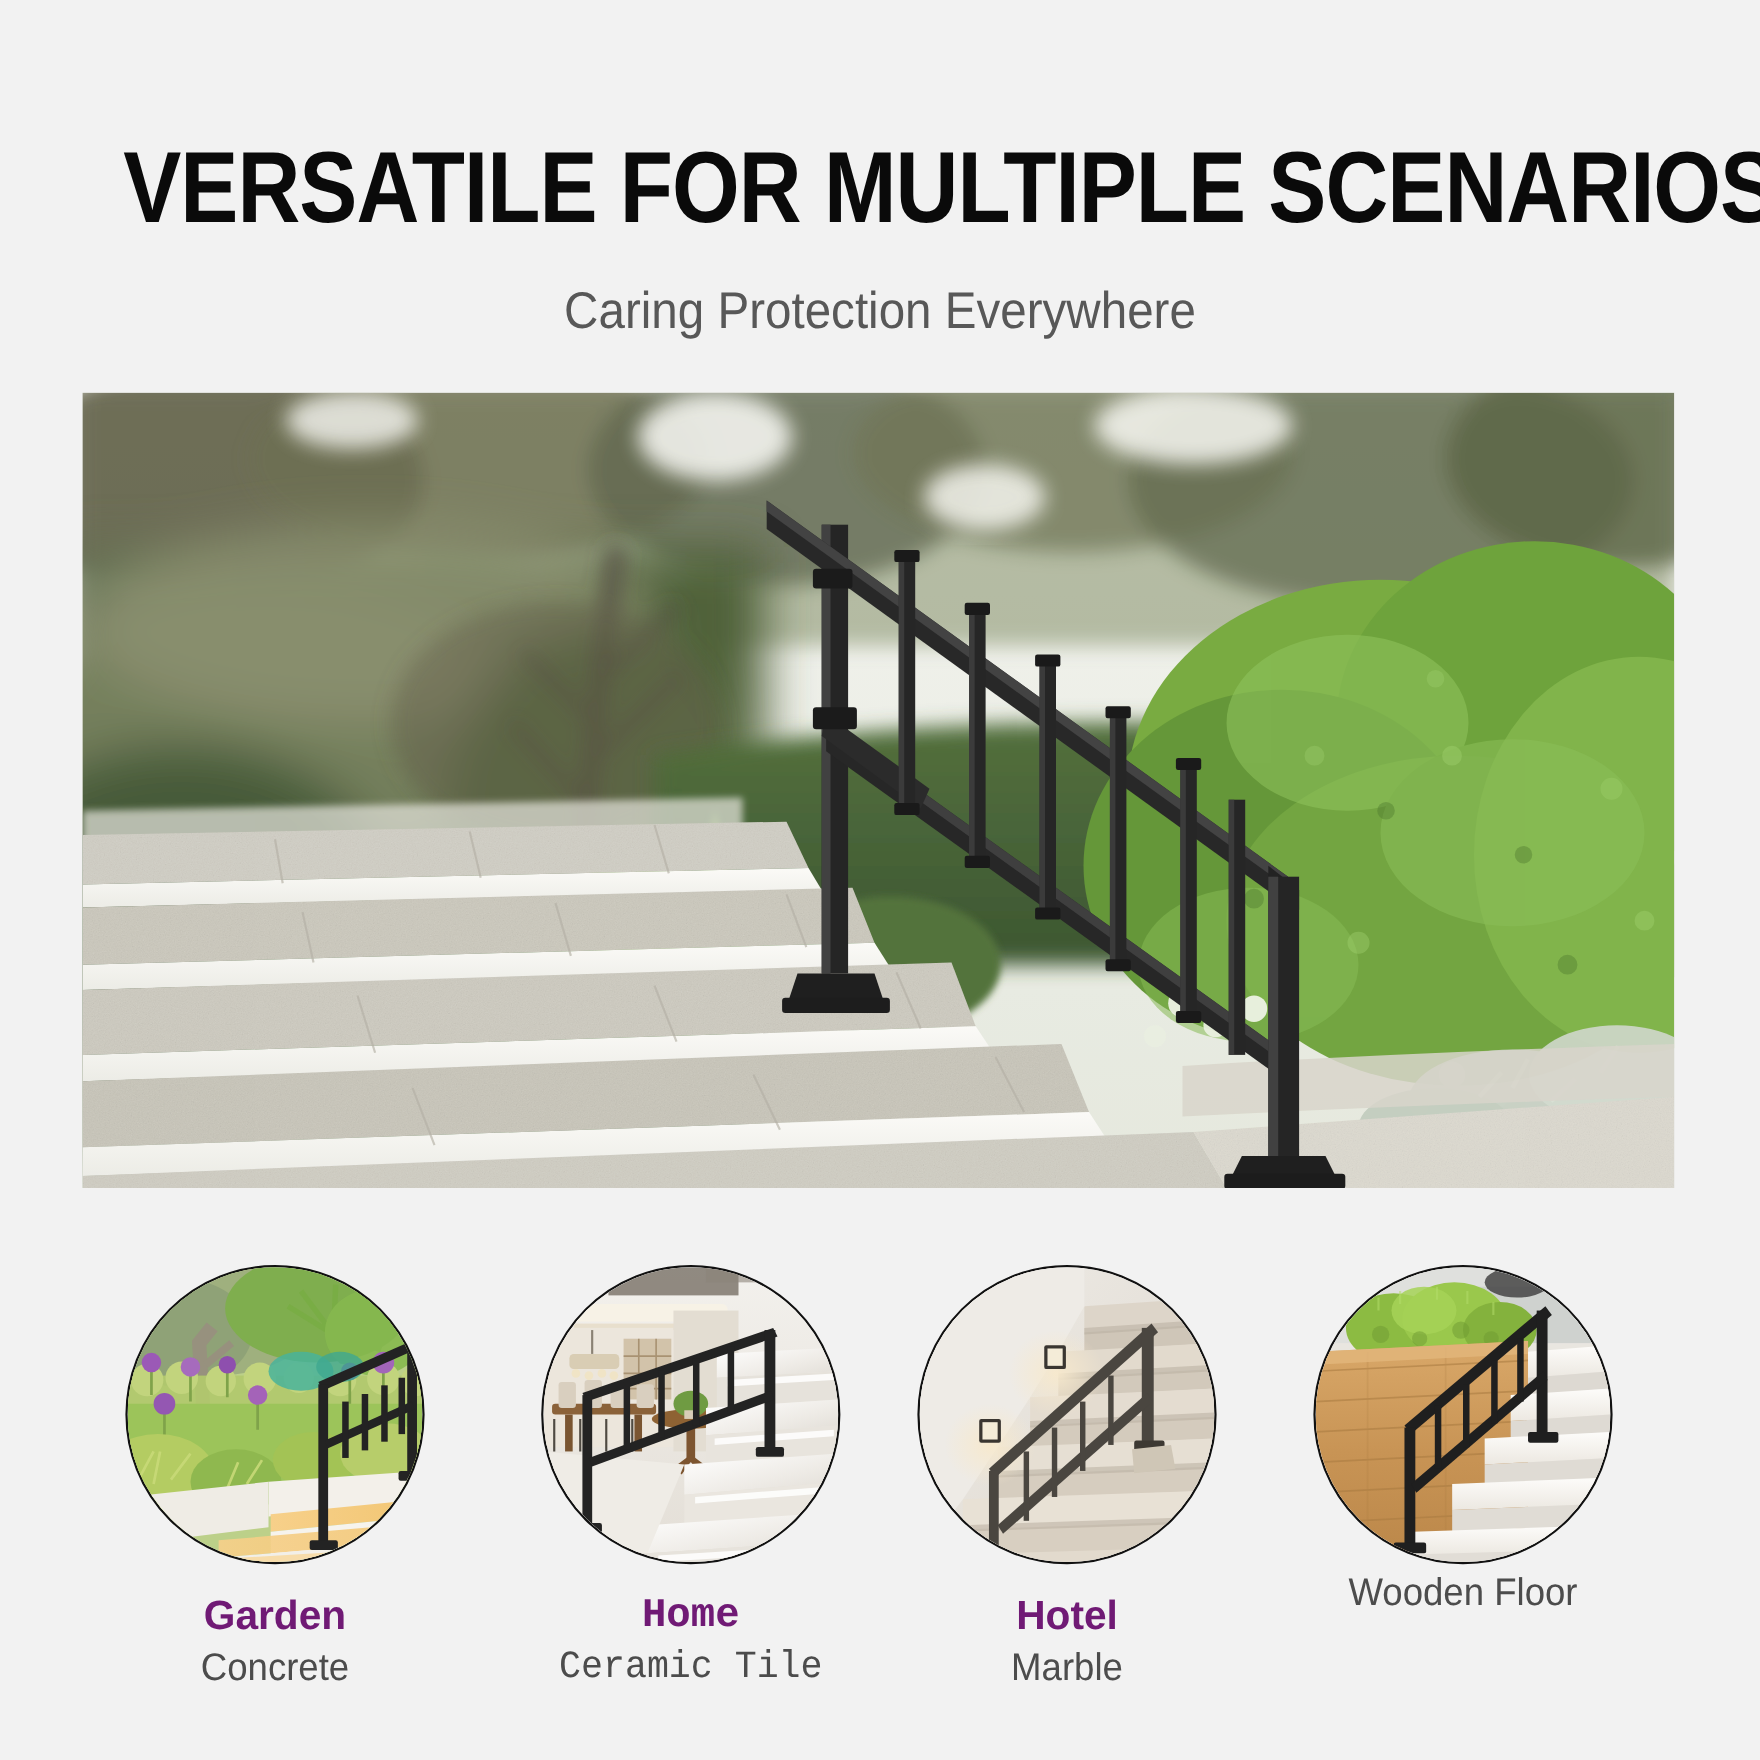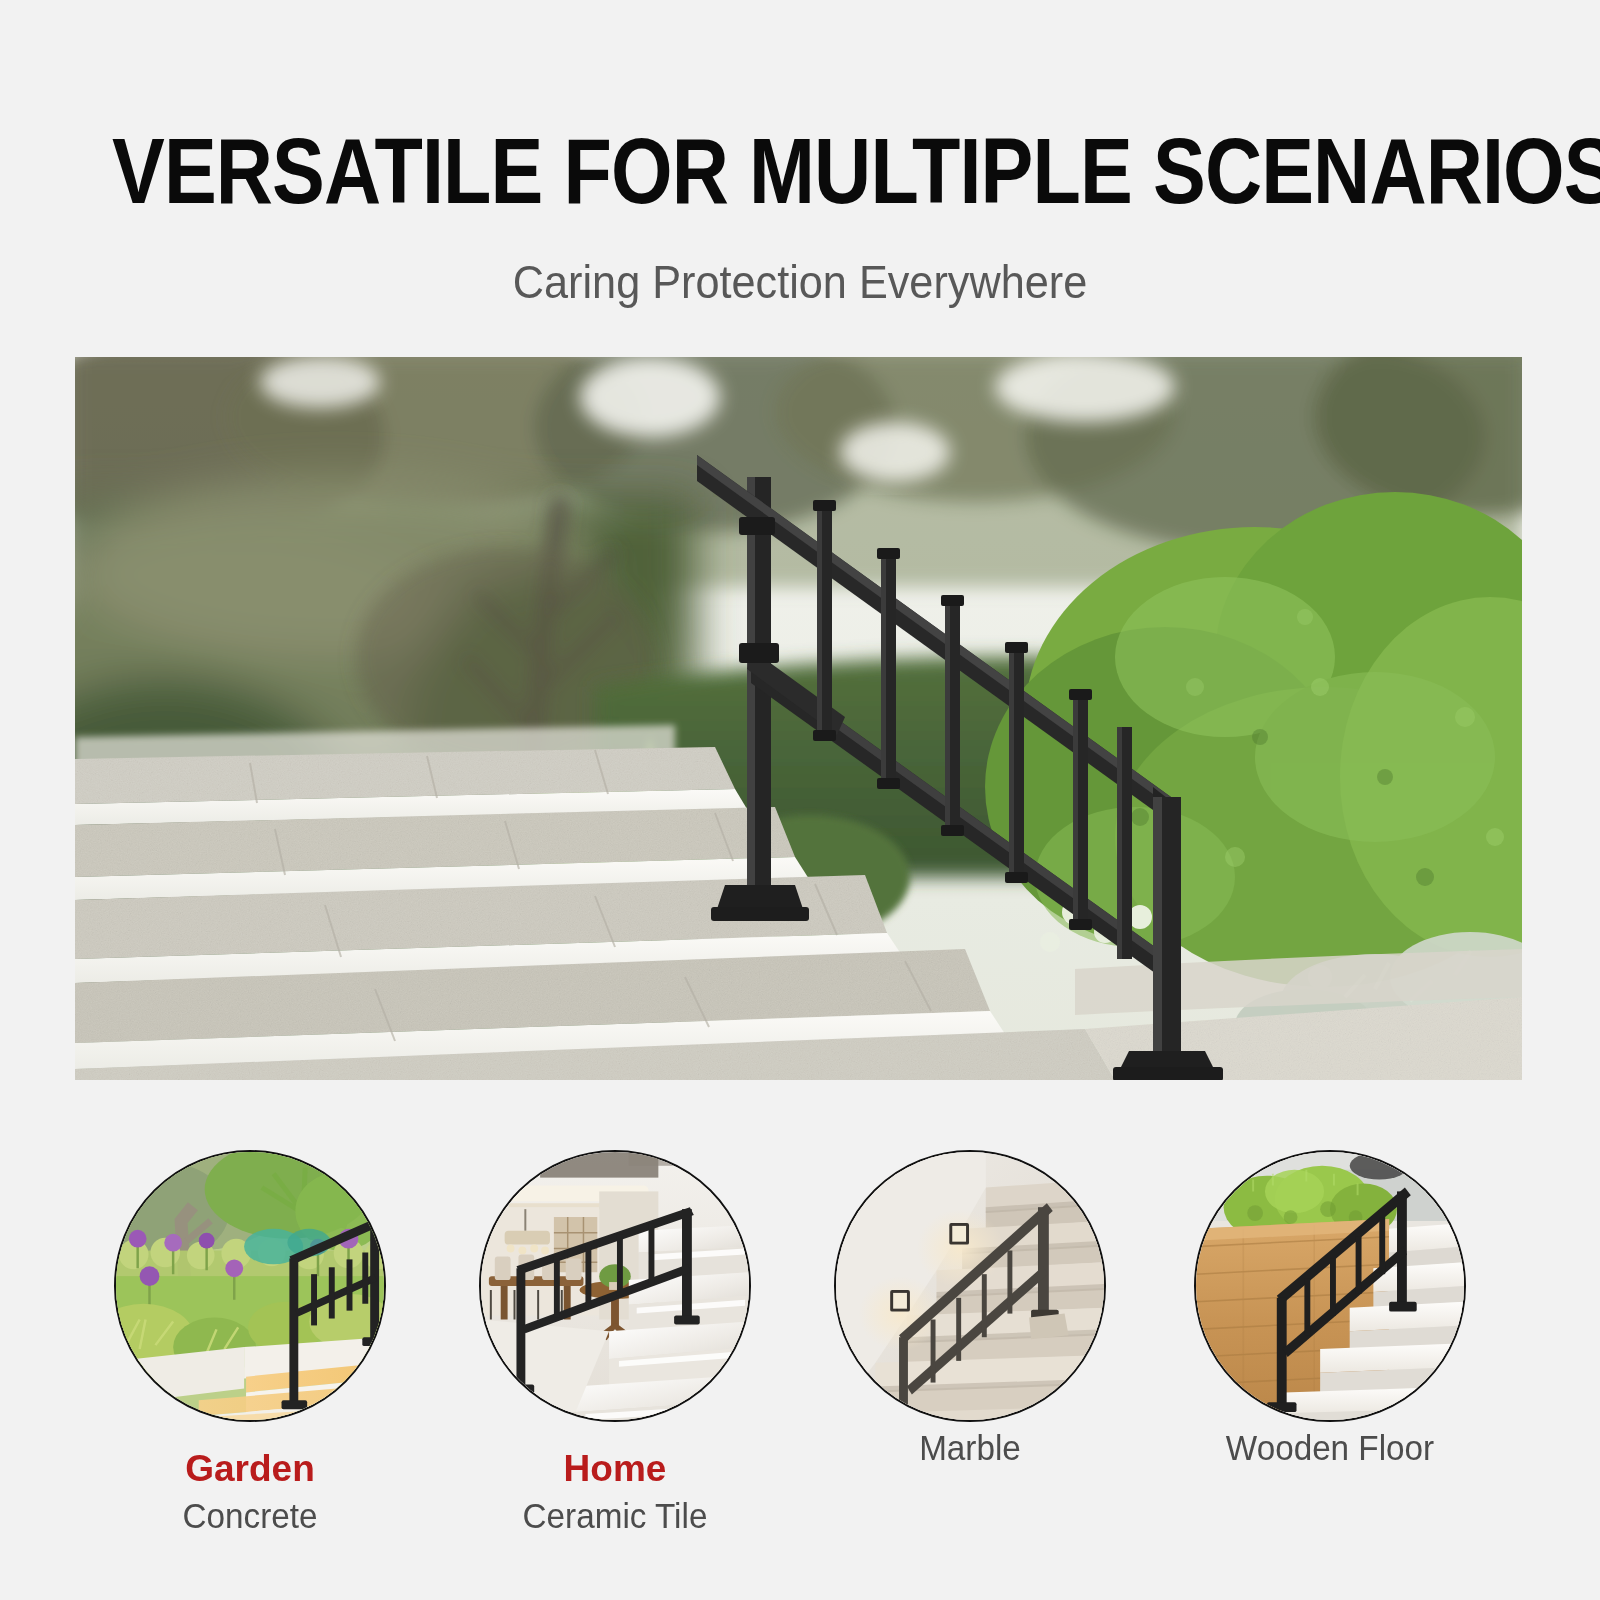--- a/index.html
+++ b/index.html
@@ -48,39 +48,39 @@
   .hero svg { display:block; width:100%; height:100%; }
 
   
   .cards {
     position:absolute; left:0; top:1150px; width:1600px; height:420px;
   }
   .card {
     position:absolute; top:0; width:360px; text-align:center;
   }
   .card.c0 { left:70px; }
-  .card.c1 { left:435px; }
+  .card.c1 { left:448px;font-family:Liberation Mono, monospace; }
   .card.c2 { left:790px; }
   .card.c3 { left:1150px; }
 
   .thumb {
     width:272px; height:272px; margin:0 auto;
     border-radius:50%;
     border:2.5px solid #111;
     overflow:hidden;
     background:#ddd;
     position:relative;
   }
   .thumb svg { display:block; width:100%; height:100%; }
 
   .cap-title {
     margin-top:26px;
     font-size:37px;
     font-weight:bold;
-    color:#b91c1c;
+    color:#701a75;
     line-height:42px;
     letter-spacing:0px;
   }
   .cap-sub {
     margin-top:6px;
     font-size:35px;
     color:#4c4c4c;
     line-height:40px;
     transform:scaleX(0.95);
   }
@@ -617,20 +617,21 @@
               <rect x="122" y="148" width="5" height="64"></rect>
               <rect x="148" y="124" width="5" height="64"></rect>
               <rect x="174" y="100" width="5" height="64"></rect>
             </g>
             <rect x="198" y="160" width="28" height="12" rx="2" fill="#3d3933"></rect>
           </g>
 
           <path d="M196 168 L232 164 L236 186 L198 190 Z" fill="#cfc6b6"></path>
         </svg>
       </div>
+      <div class="cap-title">Hotel</div>
       <div class="cap-sub">Marble</div>
     </div>
 
     <div class="card c3">
       <div class="thumb">
         <svg viewBox="0 0 272 272">
           <defs>
             <linearGradient id="woodG" x1="0" y1="0" x2="0" y2="1">
               <stop offset="0%" stop-color="#d9a869"></stop>
                 <stop offset="50%" stop-color="#c89455"></stop>

